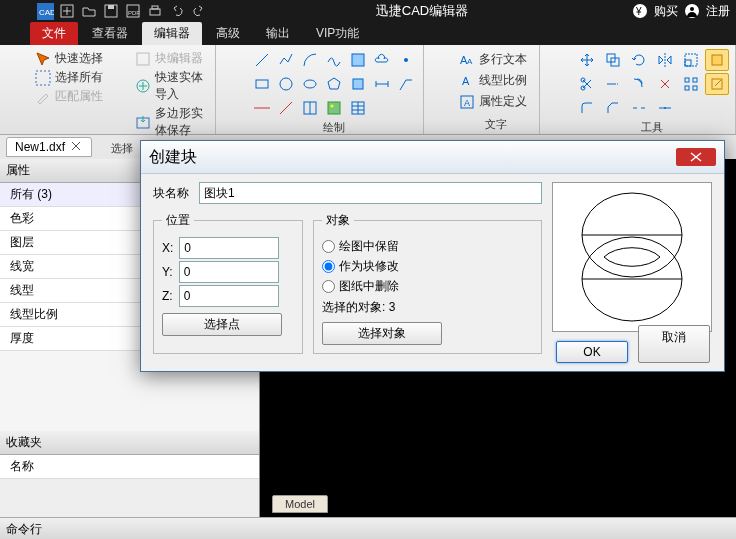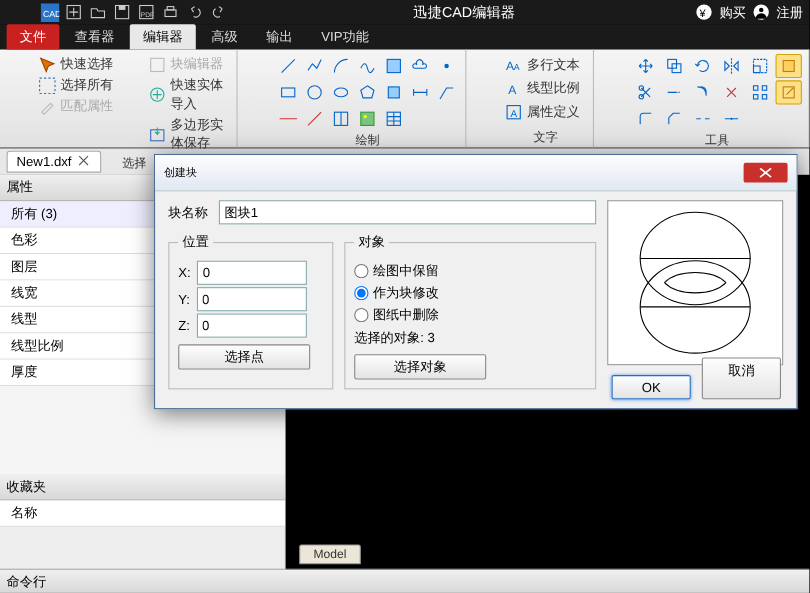--- a/index.html
+++ b/index.html
@@ -9,21 +9,21 @@
 .titlebar { height: 22px; background: #1a1a1a; display: flex; align-items: center; color: #fff; font-size: 12px; }
 .titlebar .qat { display: flex; gap: 4px; padding: 0 4px; margin-left: 32px; }
 .titlebar .qat .ticon { width: 18px; height: 18px; display: flex; align-items: center; justify-content: center; }
 .titlebar .app-title { flex: 1; text-align: center; font-size: 13px; }
 .titlebar .right { display: flex; align-items: center; gap: 6px; padding-right: 6px; }
 .titlebar .right .ticon { width: 16px; height: 16px; }
 
 
 .tabs { height: 23px; background: #1a1a1a; display: flex; align-items: flex-end; padding-left: 6px; gap: 2px; }
 .tab { padding: 3px 12px; color: #ddd; font-size: 12px; cursor: pointer; }
-.tab.file { background: #c92020; color: #fff; border-radius: 2px 2px 0 0; }
+.tab.file { background: #c92020; color: #fff; border-radius: 2px 2px 0 0; margin-left: 24px; }
 .tab.active { background: #e8e8e8; color: #000; border-radius: 2px 2px 0 0; }
 
 
 .ribbon { height: 90px; background: linear-gradient(#f5f5f5,#e2e2e2); display: flex; border-bottom: 1px solid #aaa; }
 .ribbon-group { border-right: 1px solid #bbb; padding: 4px 6px 2px 6px; display: flex; flex-direction: column; margin-left: 29px; }
 .ribbon-group .group-body { flex: 1; }
 .ribbon-group .group-label { text-align: center; font-size: 11px; color: #333; padding-top: 1px; }
 .select-group .row { display: flex; align-items: center; gap: 4px; font-size: 12px; color: #333; padding: 1px 0; }
 .select-group .row.disabled { color: #aaa; }
 .ricon { width: 16px; height: 16px; display: inline-flex; align-items: center; justify-content: center; }
@@ -47,21 +47,21 @@
 
 
 .canvas { position: absolute; left: 260px; top: 159px; right: 0; bottom: 22px; background: #000; }
 .canvas .model-tab { position: absolute; left: 12px; bottom: 4px; background: #ece6d8; border: 1px solid #999; padding: 2px 12px; font-size: 11px; color: #333; border-radius: 2px 2px 0 0; }
 
 
 .cmdline { position: absolute; left: 0; right: 0; bottom: 0; height: 22px; background: linear-gradient(#f0f0f0,#d8d8d8); border-top: 1px solid #aaa; padding: 3px 6px; font-size: 12px; }
 
 
 .dialog { position: absolute; left: 140px; top: 140px; width: 585px; height: 232px; background: #f0f0f0; border: 1px solid #4a6d96; box-shadow: 0 4px 20px rgba(0,0,0,.5); }
-.dialog .dtitle { height: 28px; background: linear-gradient(#fdfdfd,#e0e8f2); border-bottom: 1px solid #bcc; display: flex; align-items: center; padding: 16px 8px; font-size: 10px; }
+.dialog .dtitle { height: 28px; background: linear-gradient(#fdfdfd,#e0e8f2); border-bottom: 1px solid #bcc; display: flex; align-items: center; padding: 16px 8px; font-size: 16px; }
 .dialog .dtitle .spacer { flex: 1; }
 .dialog .dclose { width: 40px; height: 18px; background: #c9302c; border-radius: 2px; display: flex; align-items: center; justify-content: center; color: #fff; }
 .dialog .dbody { padding: 8px 12px 8px 12px; display: flex; gap: 10px; }
 .dialog .col1 { flex: 1; }
 .dialog .col2 { width: 160px; border: 1px solid #999; background: #fff; display: flex; align-items: center; justify-content: center; height: 150px; }
 .dialog .namerow { display: flex; align-items: center; gap: 10px; margin-bottom: 8px; font-size: 12px; }
 .dialog input[type=text] { border: 1px solid #8aa; padding: 2px 4px; font-size: 12px; height: 22px; }
 .dialog .namerow input { flex: 1; }
 .dialog fieldset { border: 1px solid #bbb; padding: 6px 8px 8px 8px; font-size: 12px; }
 .dialog fieldset legend { padding: 0 4px; font-size: 12px; }

